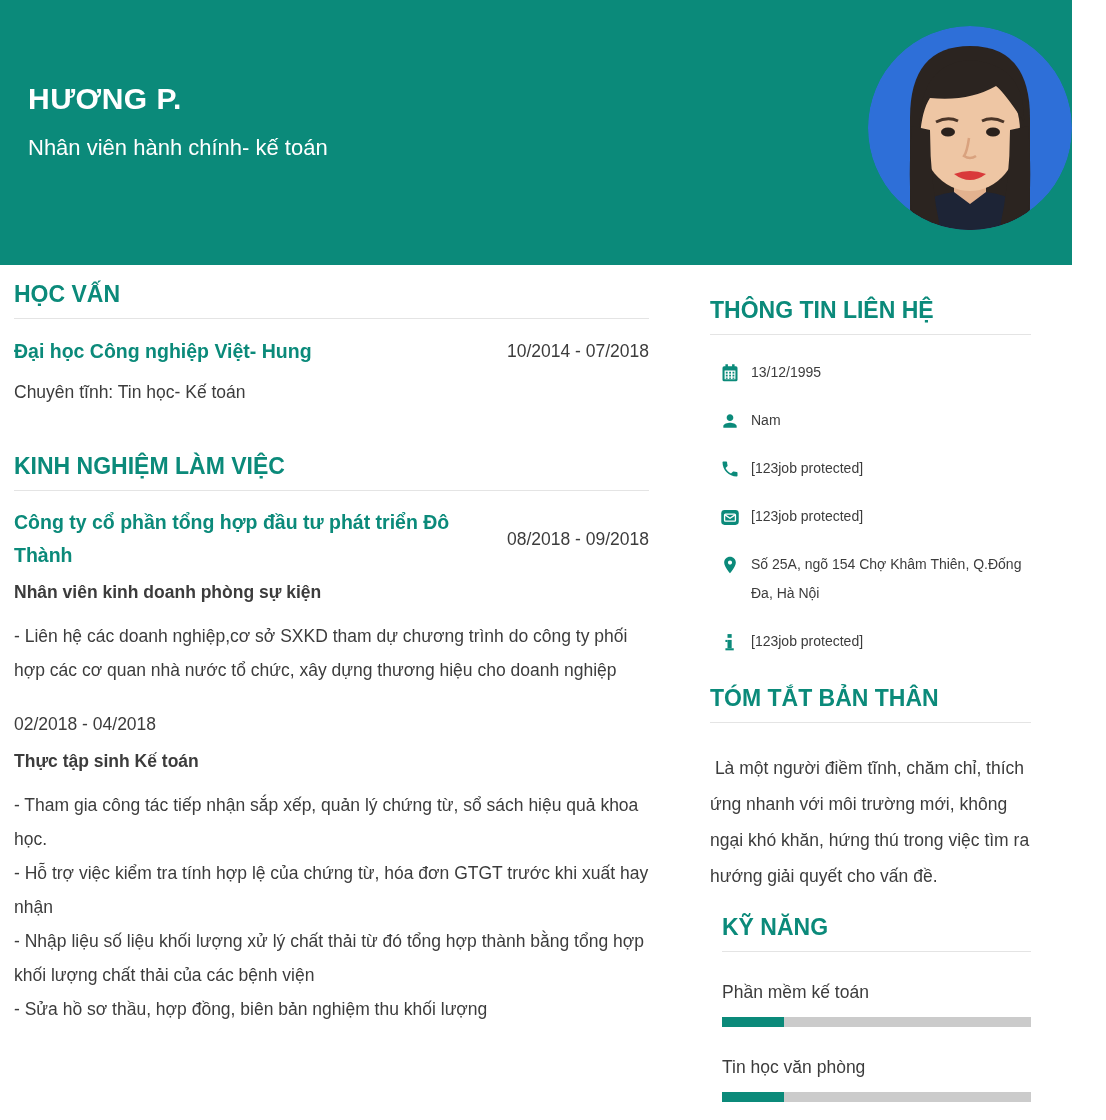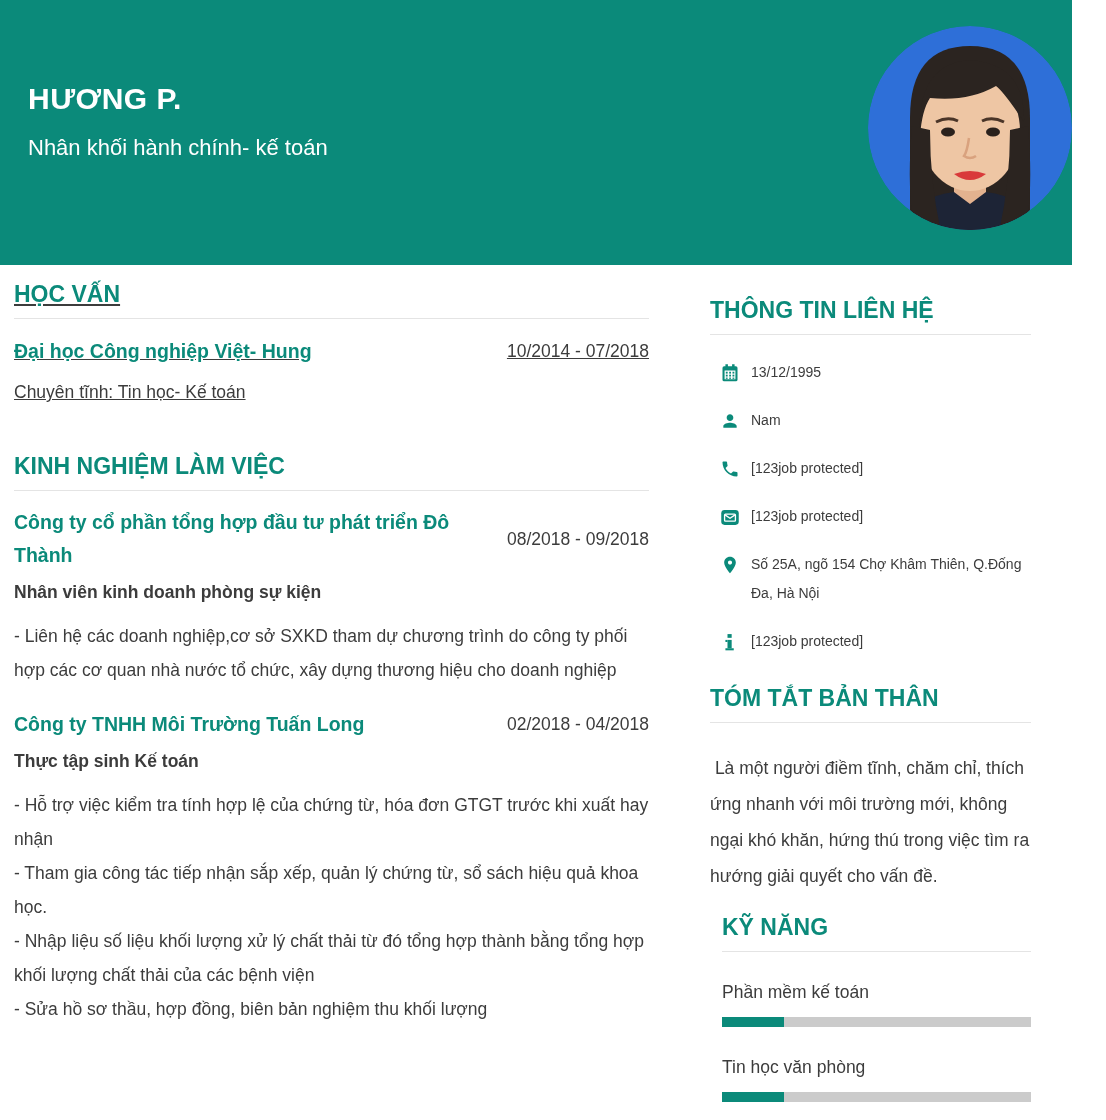--- a/index.html
+++ b/index.html
@@ -23,21 +23,21 @@
 
   .section-title { font-size:23px; font-weight:bold; color:#0b8a7a; line-height:28px; }
   .rule { border-top:1px solid #e4e4e4; margin-top:10px; }
 
   
   .edu-row, .job-head { display:flex; justify-content:space-between; align-items:center; }
   .item-title { font-size:19.5px; font-weight:bold; color:#0b8a7a; line-height:33px; max-width:440px; }
   .item-dates { font-size:17.5px; color:#3c3c3c; line-height:33px; white-space:nowrap; }
   .body-text { font-size:17.5px; color:#3c3c3c; line-height:34px; }
 
-  .sec-edu { margin-top:15px;text-decoration:underline; }
+  .sec-edu { margin-top:15px; }
   .edu-item { margin-top:16px; }
   .edu-detail { margin-top:7px; }
 
   .sec-exp { margin-top:43px; }
   .job1 { margin-top:15px; }
   .job2 { margin-top:21px; }
   .job-role { margin-top:3px;font-weight:bold; }
   .job-bullets { margin-top:10px; }
 
   
@@ -56,21 +56,21 @@
   .skill-fill { height:10px; background:#0b8a7a; width:0; }
 </style>
 </head>
 <body>
 
 <div class="page">
 
   <div class="header">
     <div class="header-text">
       <div class="cv-name">HƯƠNG P.</div>
-      <div class="cv-title">Nhân khối hành chính- kế toán</div>
+      <div class="cv-title">Nhân viên hành chính- kế toán</div>
     </div>
     <div class="avatar-wrap">
       <svg width="204" height="204" viewBox="0 0 204 204">
         <defs>
             <clipPath id="cp">
               <circle cx="102" cy="102" r="102"></circle>
             </clipPath>
           </defs>
         <g clip-path="url(#cp)">
           <rect x="0" y="0" width="204" height="204" fill="#2e6fd8"></rect>
@@ -129,27 +129,26 @@
             <div class="item-dates">08/2018 - 09/2018</div>
           </div>
           <div class="body-text job-role">Nhân viên kinh doanh phòng sự kiện</div>
           <div class="job-bullets">
             <div class="body-text">- Liên hệ các doanh nghiệp,cơ sở SXKD tham dự chương trình do công ty phối hợp các cơ quan nhà nước tổ chức, xây dựng thương hiệu cho doanh nghiệp</div>
           </div>
         </div>
 
         <div class="job2">
           <div class="job-head">
-            <div class="item-title">Công ty TNHH Môi Trường Tuấn Long</div>
             <div class="item-dates">02/2018 - 04/2018</div>
           </div>
           <div class="body-text job-role">Thực tập sinh Kế toán</div>
           <div class="job-bullets">
+            <div class="body-text">- Tham gia công tác tiếp nhận sắp xếp, quản lý chứng từ, sổ sách hiệu quả khoa học.</div>
             <div class="body-text">- Hỗ trợ việc kiểm tra tính hợp lệ của chứng từ, hóa đơn GTGT trước khi xuất hay nhận</div>
-            <div class="body-text">- Tham gia công tác tiếp nhận sắp xếp, quản lý chứng từ, sổ sách hiệu quả khoa học.</div>
             <div class="body-text">- Nhập liệu số liệu khối lượng xử lý chất thải từ đó tổng hợp thành bằng tổng hợp khối lượng chất thải của các bệnh viện</div>
             <div class="body-text">- Sửa hồ sơ thầu, hợp đồng, biên bản nghiệm thu khối lượng</div>
           </div>
         </div>
       </div>
     </div>
 
     <div class="col-right">
 
       <div class="sec-contact">

